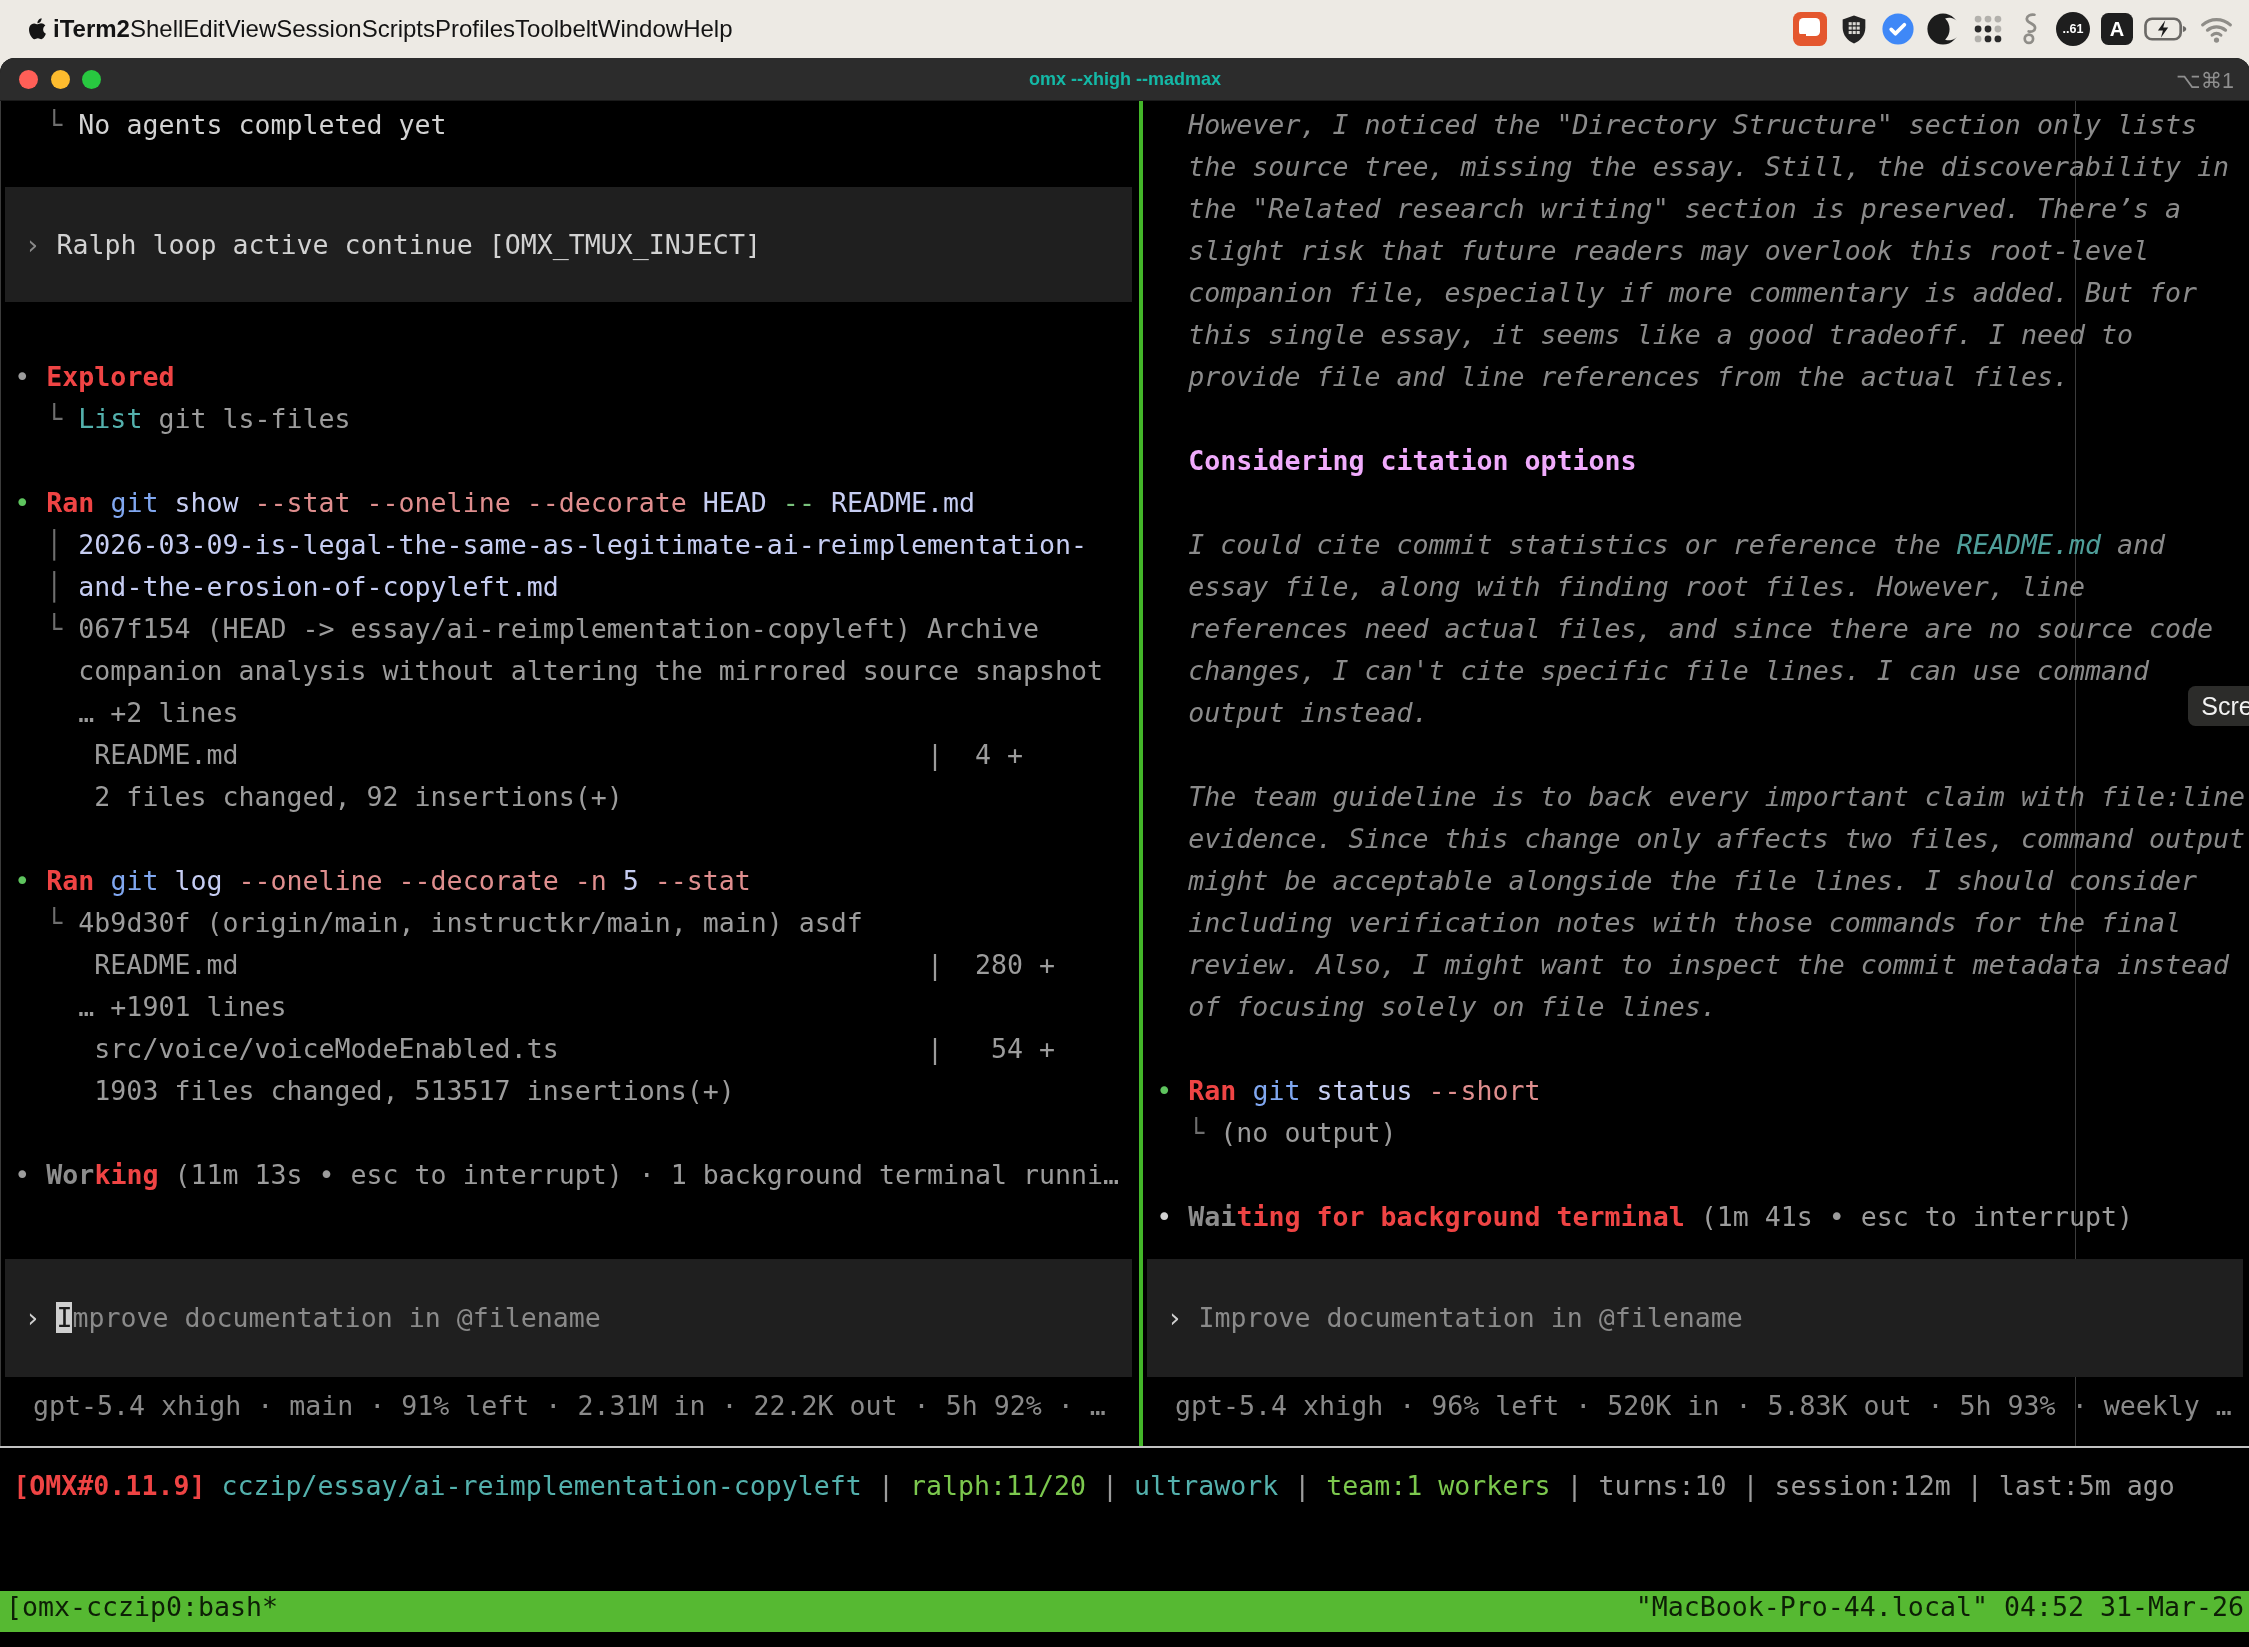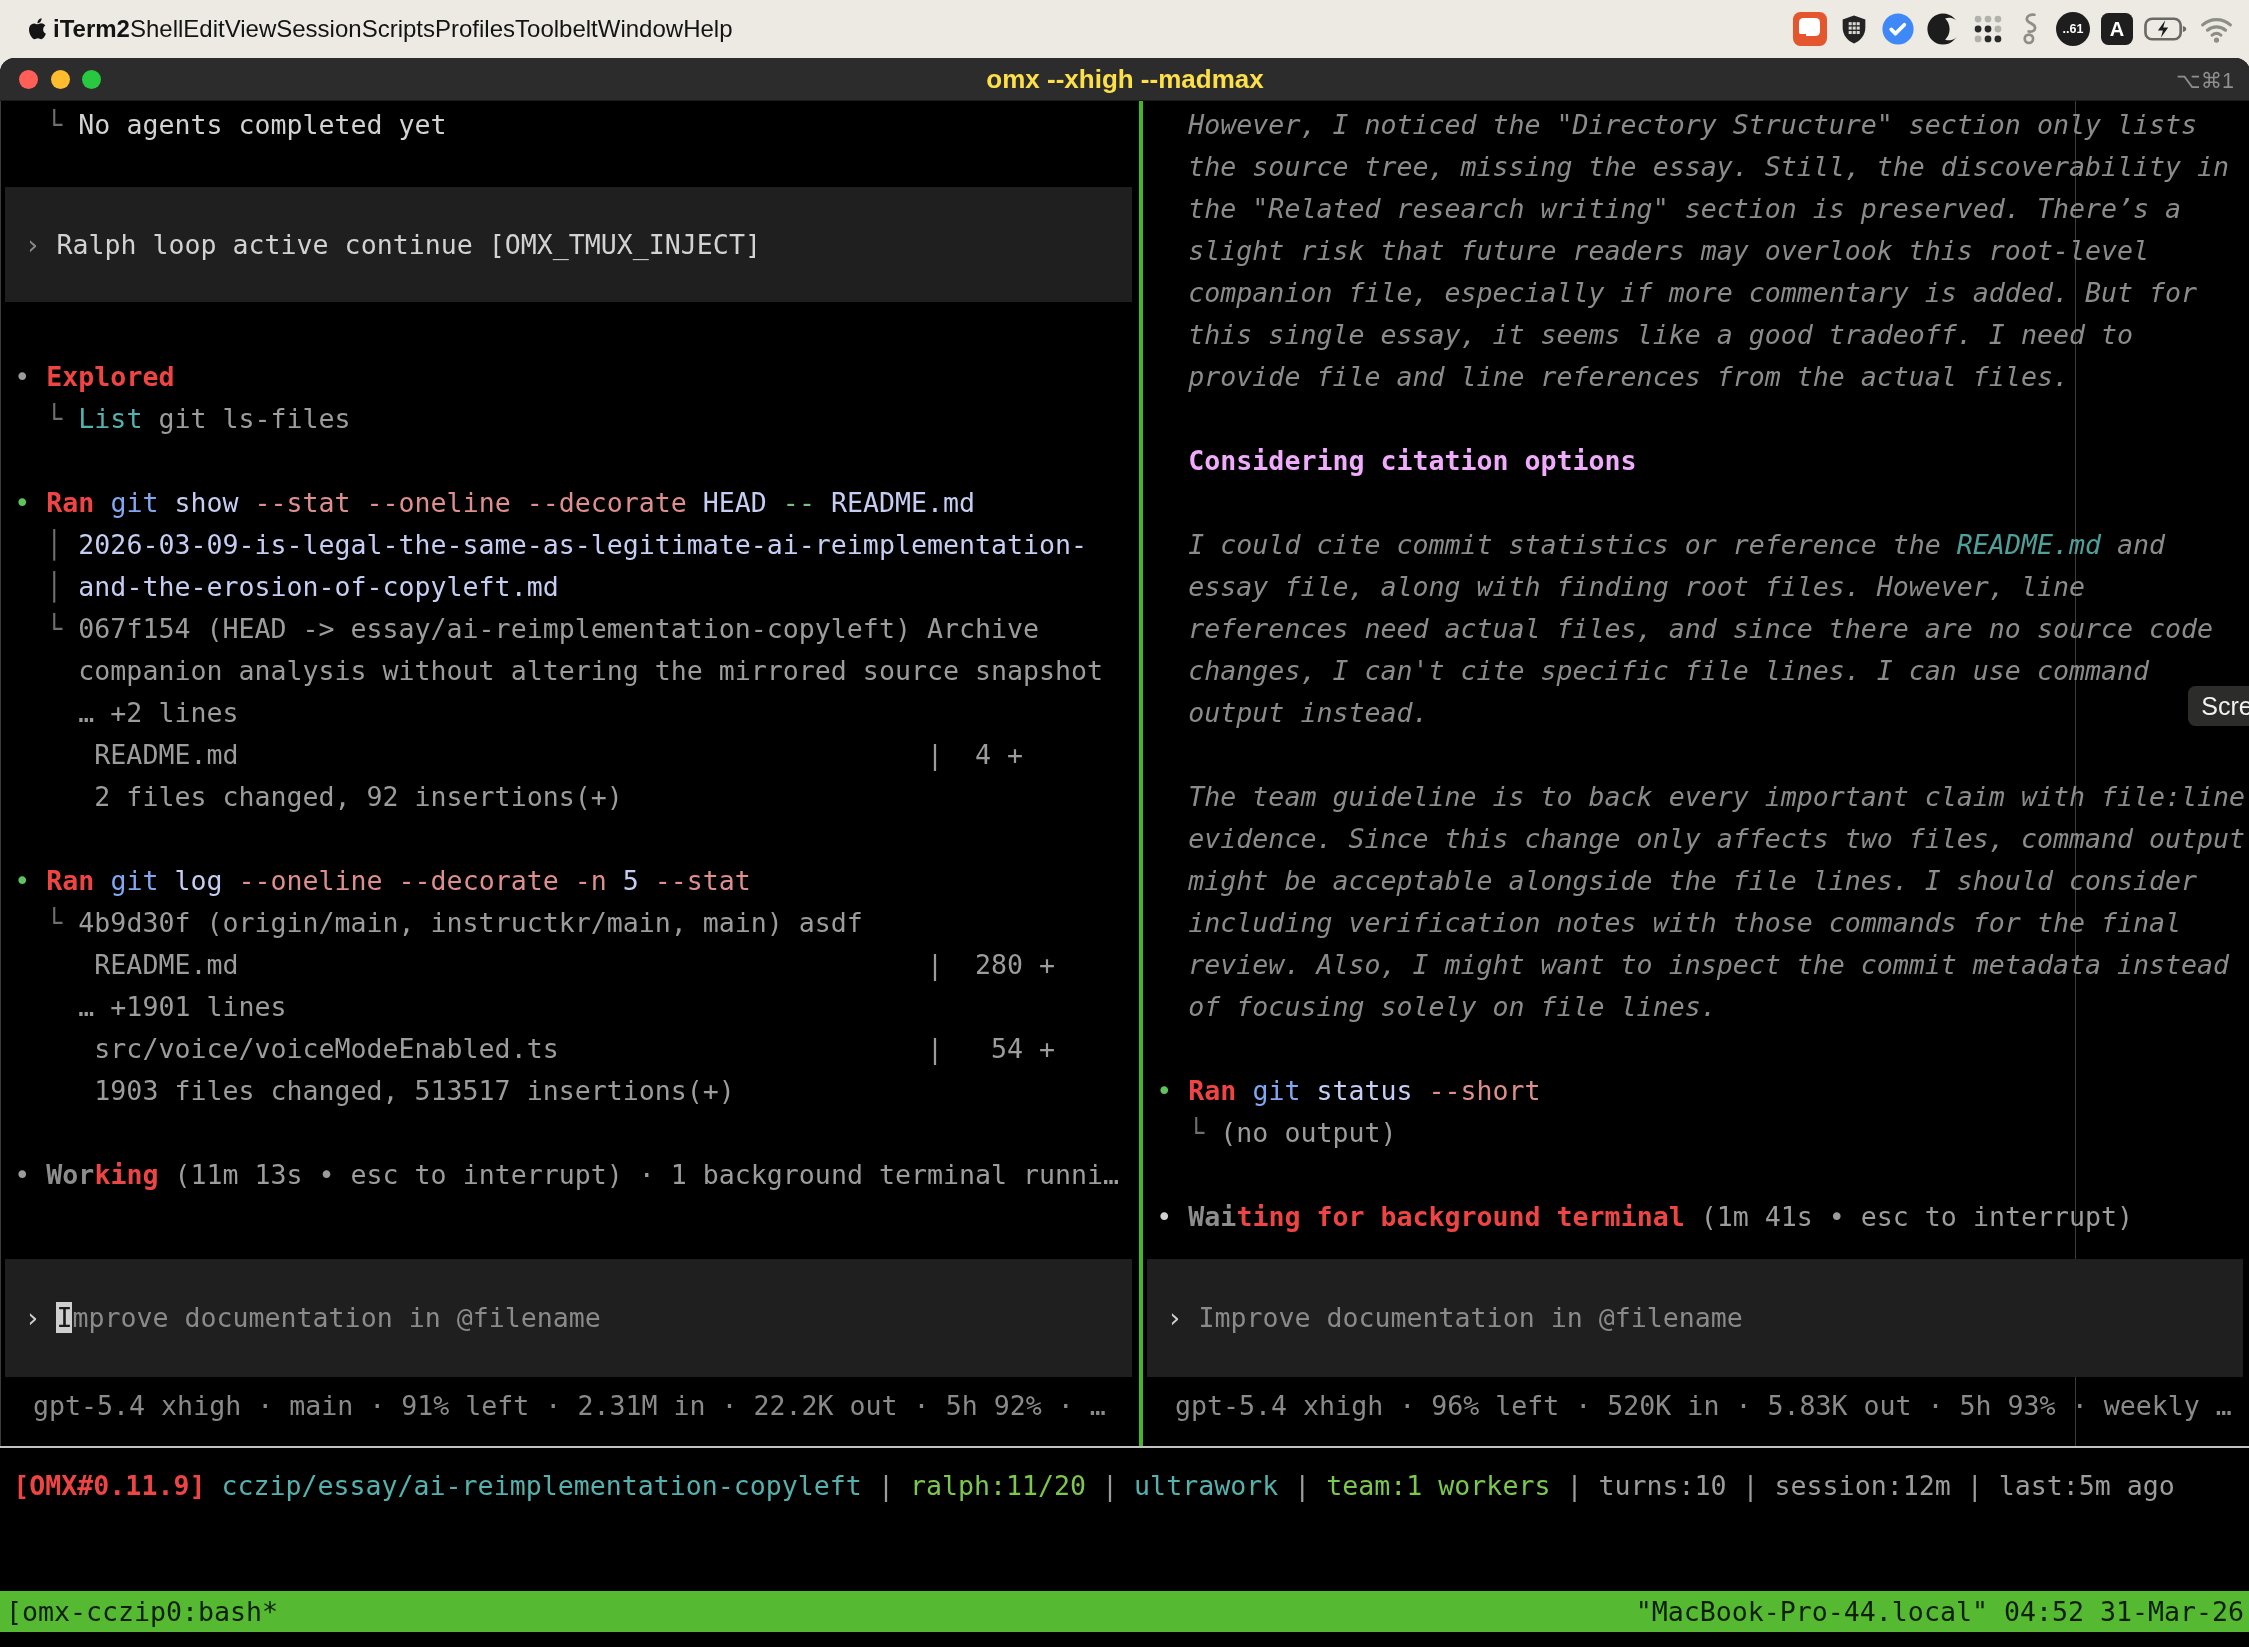--- a/index.html
+++ b/index.html
@@ -26,21 +26,21 @@
       display:flex; align-items:center; justify-content:center; font-size:20px; font-weight:bold; }
 
   
   .window { position:absolute; top:58px; left:0; width:2250px; height:1590px;
             background:#000; border-radius:14.8px 14.8px 8.9px 8.9px; overflow:hidden; }
   .titlebar { position:relative; height:43px; background:#2c2c2c; border-bottom:0.7px solid #1a1a1a;
               display:flex; align-items:center; }
   .traffic { position:absolute; left:19px; top:11.8px; display:flex; gap:12.5px; }
   .tl { width:19px; height:19px; border-radius:50%; }
   .tl.red{ background:#ff5f57; } .tl.yellow{ background:#febc2e; } .tl.green{ background:#28c840; }
-  .win-title { margin:0 auto; font-size:26px; font-weight:bold; color:#fde047; }
+  .win-title { margin:0 auto; font-size:18px; font-weight:bold; color:#14b8a6; }
   .win-shortcut { position:absolute; right:16px; top:9.6px; font-size:21.4px; color:#8f8f8f; }
 
   
   .content { position:absolute; top:43px; left:0; width:2076px; height:1345px; background:#000;
              border-left:1.5px solid #3c3c3c; border-right:1.5px solid #3c3c3c; }
   .term { font-family:"DejaVu Sans Mono", monospace; font-size:26.6px; }
   .pane { position:absolute; top:0; height:1345px; overflow:hidden; }
   .pane-left  { left:0; width:1138px; }
   .pane-right { left:1142px; width:1107px; }
   .divider { position:absolute; top:0; left:1138px; width:4.4px; height:1345px; background:#43b629; }
@@ -73,21 +73,21 @@
   .sg-itb  { color:#f0abfc; font-weight:bold; }
   .sg-itc  { color:#4f9f9a; font-style:italic; }
   .sg-pr   { color:#cfcfcf; }
   .sg-cur  { background:#cfcfcf; color:#1a1a1a; }
 
   
   .pane-sep { position:absolute; top:1388px; left:0; width:2250px; height:2.2px; background:#c2c2c2; }
   .omx-area { position:absolute; top:1390px; left:0; width:2250px; height:143px; background:#000; }
   .omx-line { padding:17px 0 0 13.3px; }
   .tmuxbar { position:absolute; top:1533px; left:0; width:2250px; height:41px; background:#56b932;
-             display:flex; align-items:center; justify-content:space-between; padding:0 5.9px;
+             display:flex; justify-content:space-between; padding:0 5.9px;
              color:#0d1f06; }
   .below-bar { position:absolute; top:1575px; left:0; width:2250px; height:15.5px; background:#000; }
 
   
   .scre-tip { position:absolute; top:686px; left:2188px; width:68px; height:40px;
               background:#2c2c2a; border-radius:7.4px 0 0 7.4px; color:#f2f2f2;
               font-size:25px; display:flex; align-items:center; padding-left:13.3px; z-index:50; }
 </style>
 </head>
 <body>

